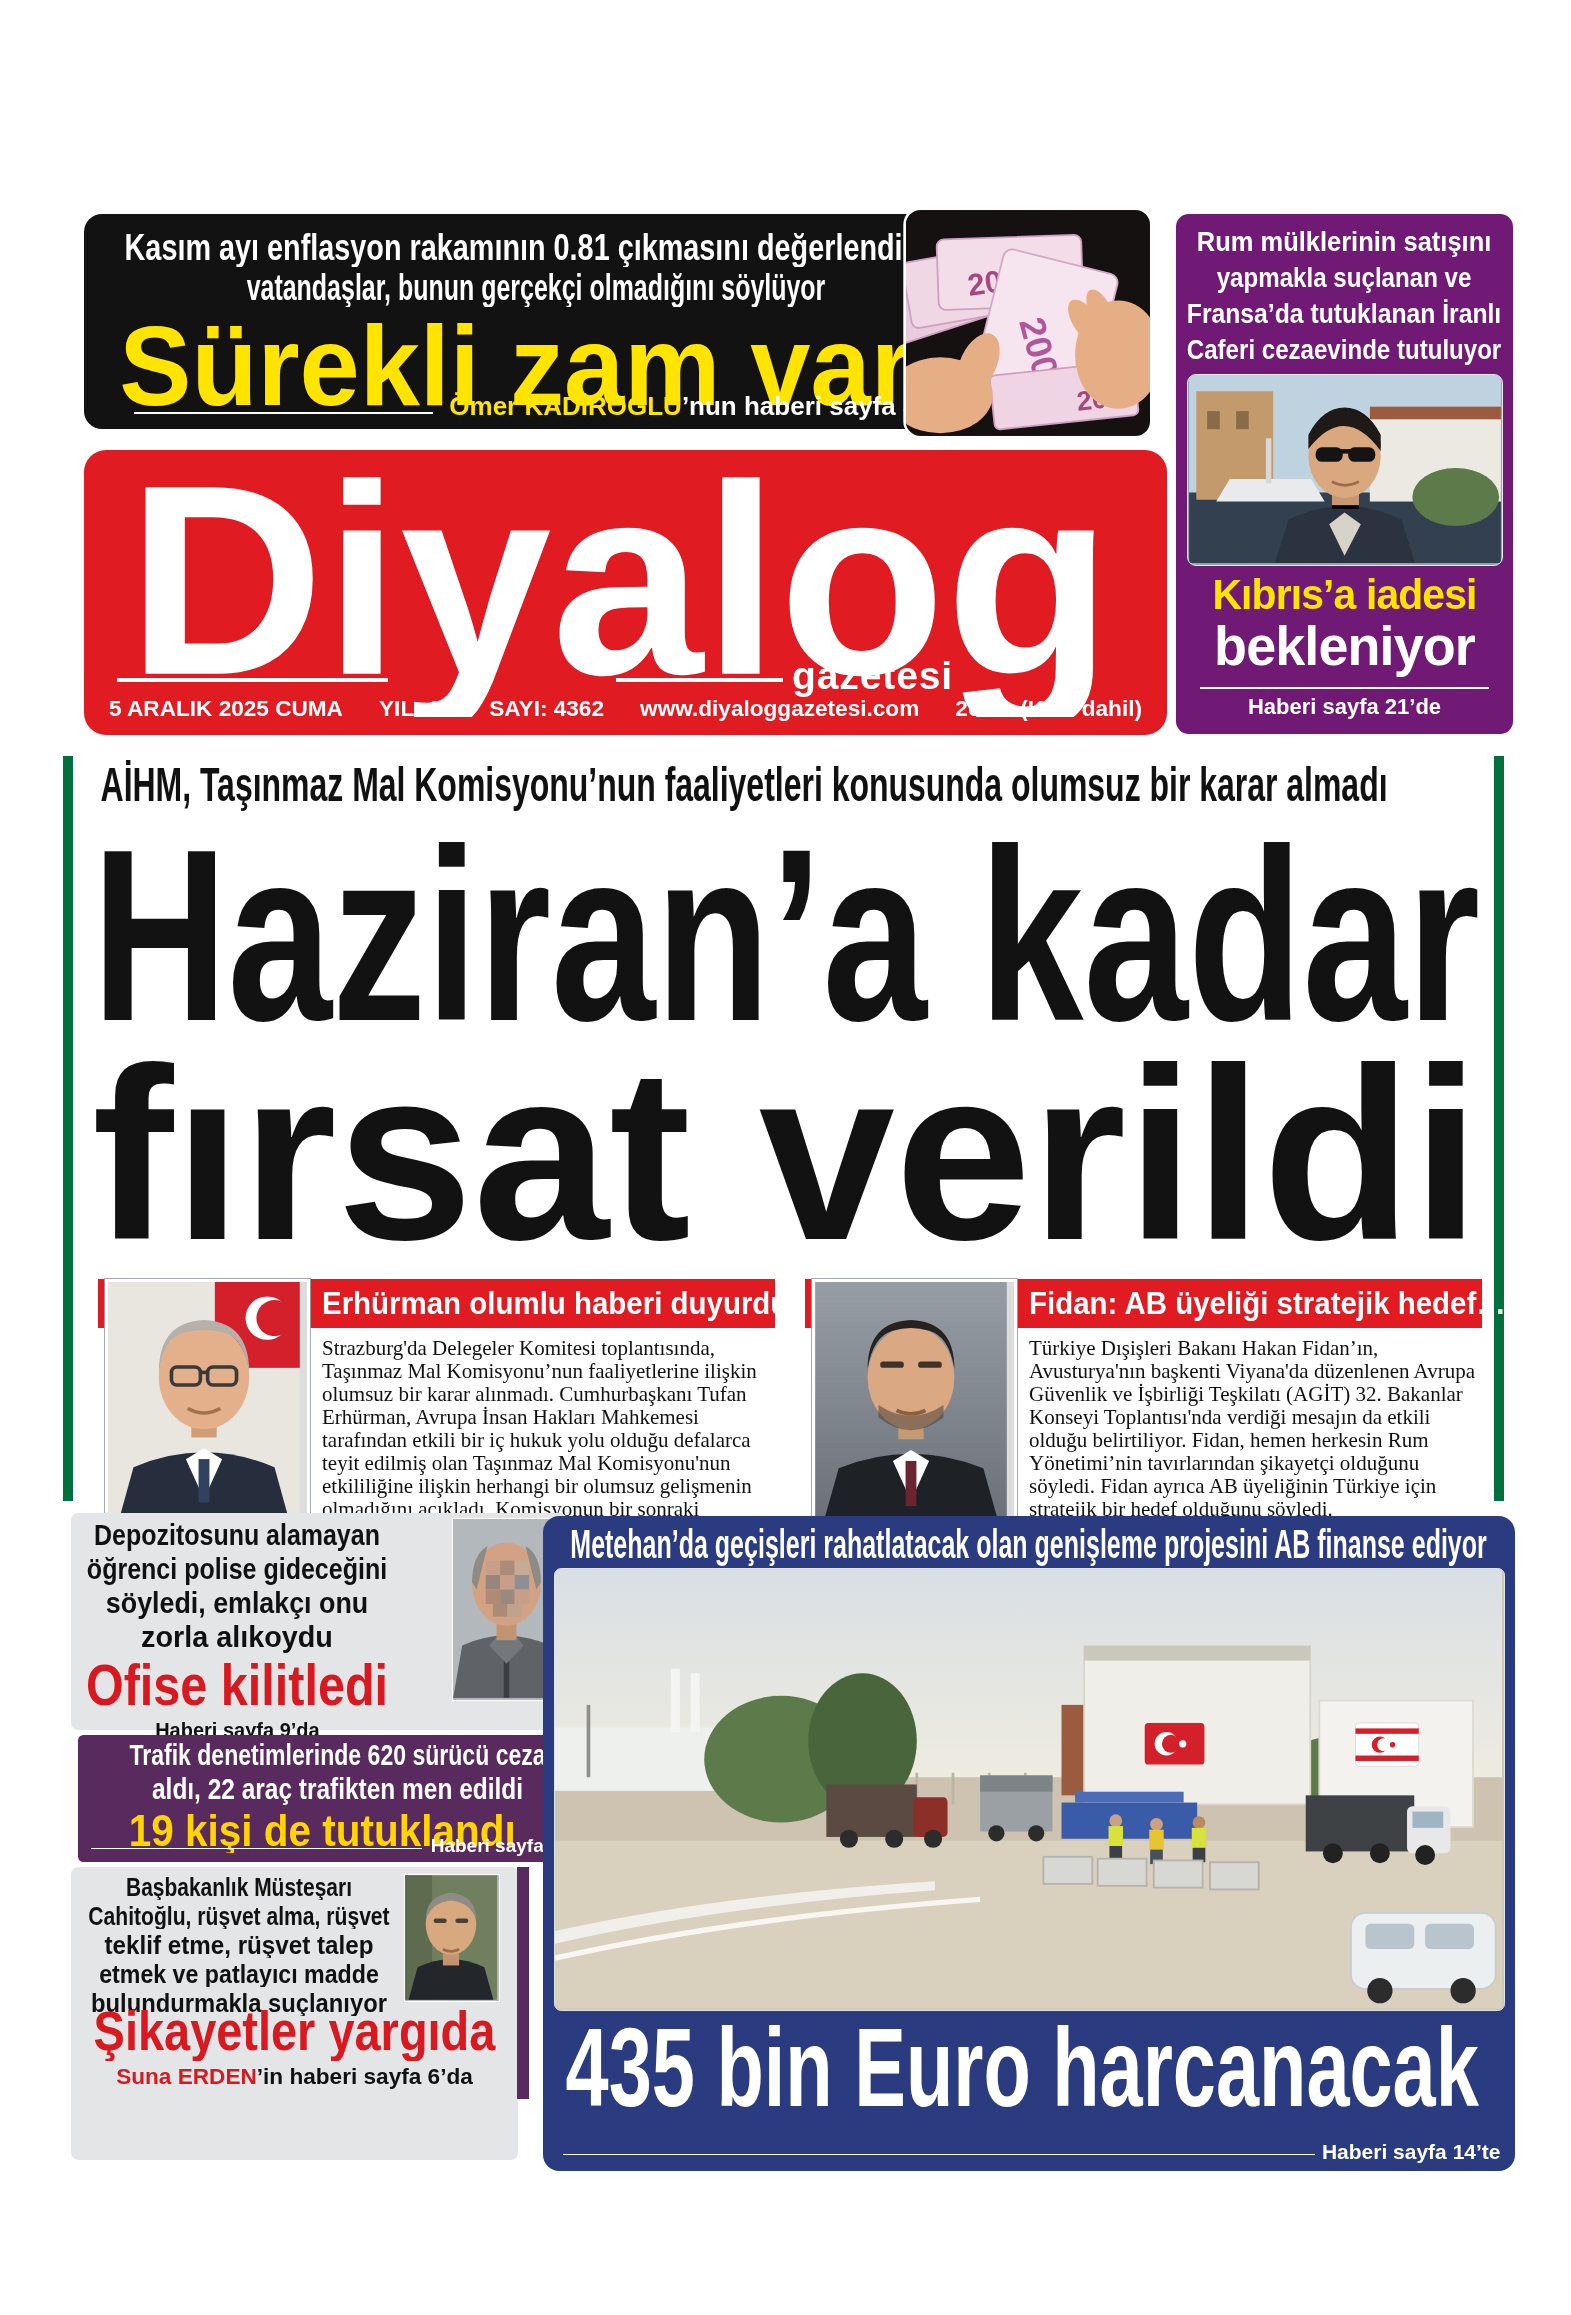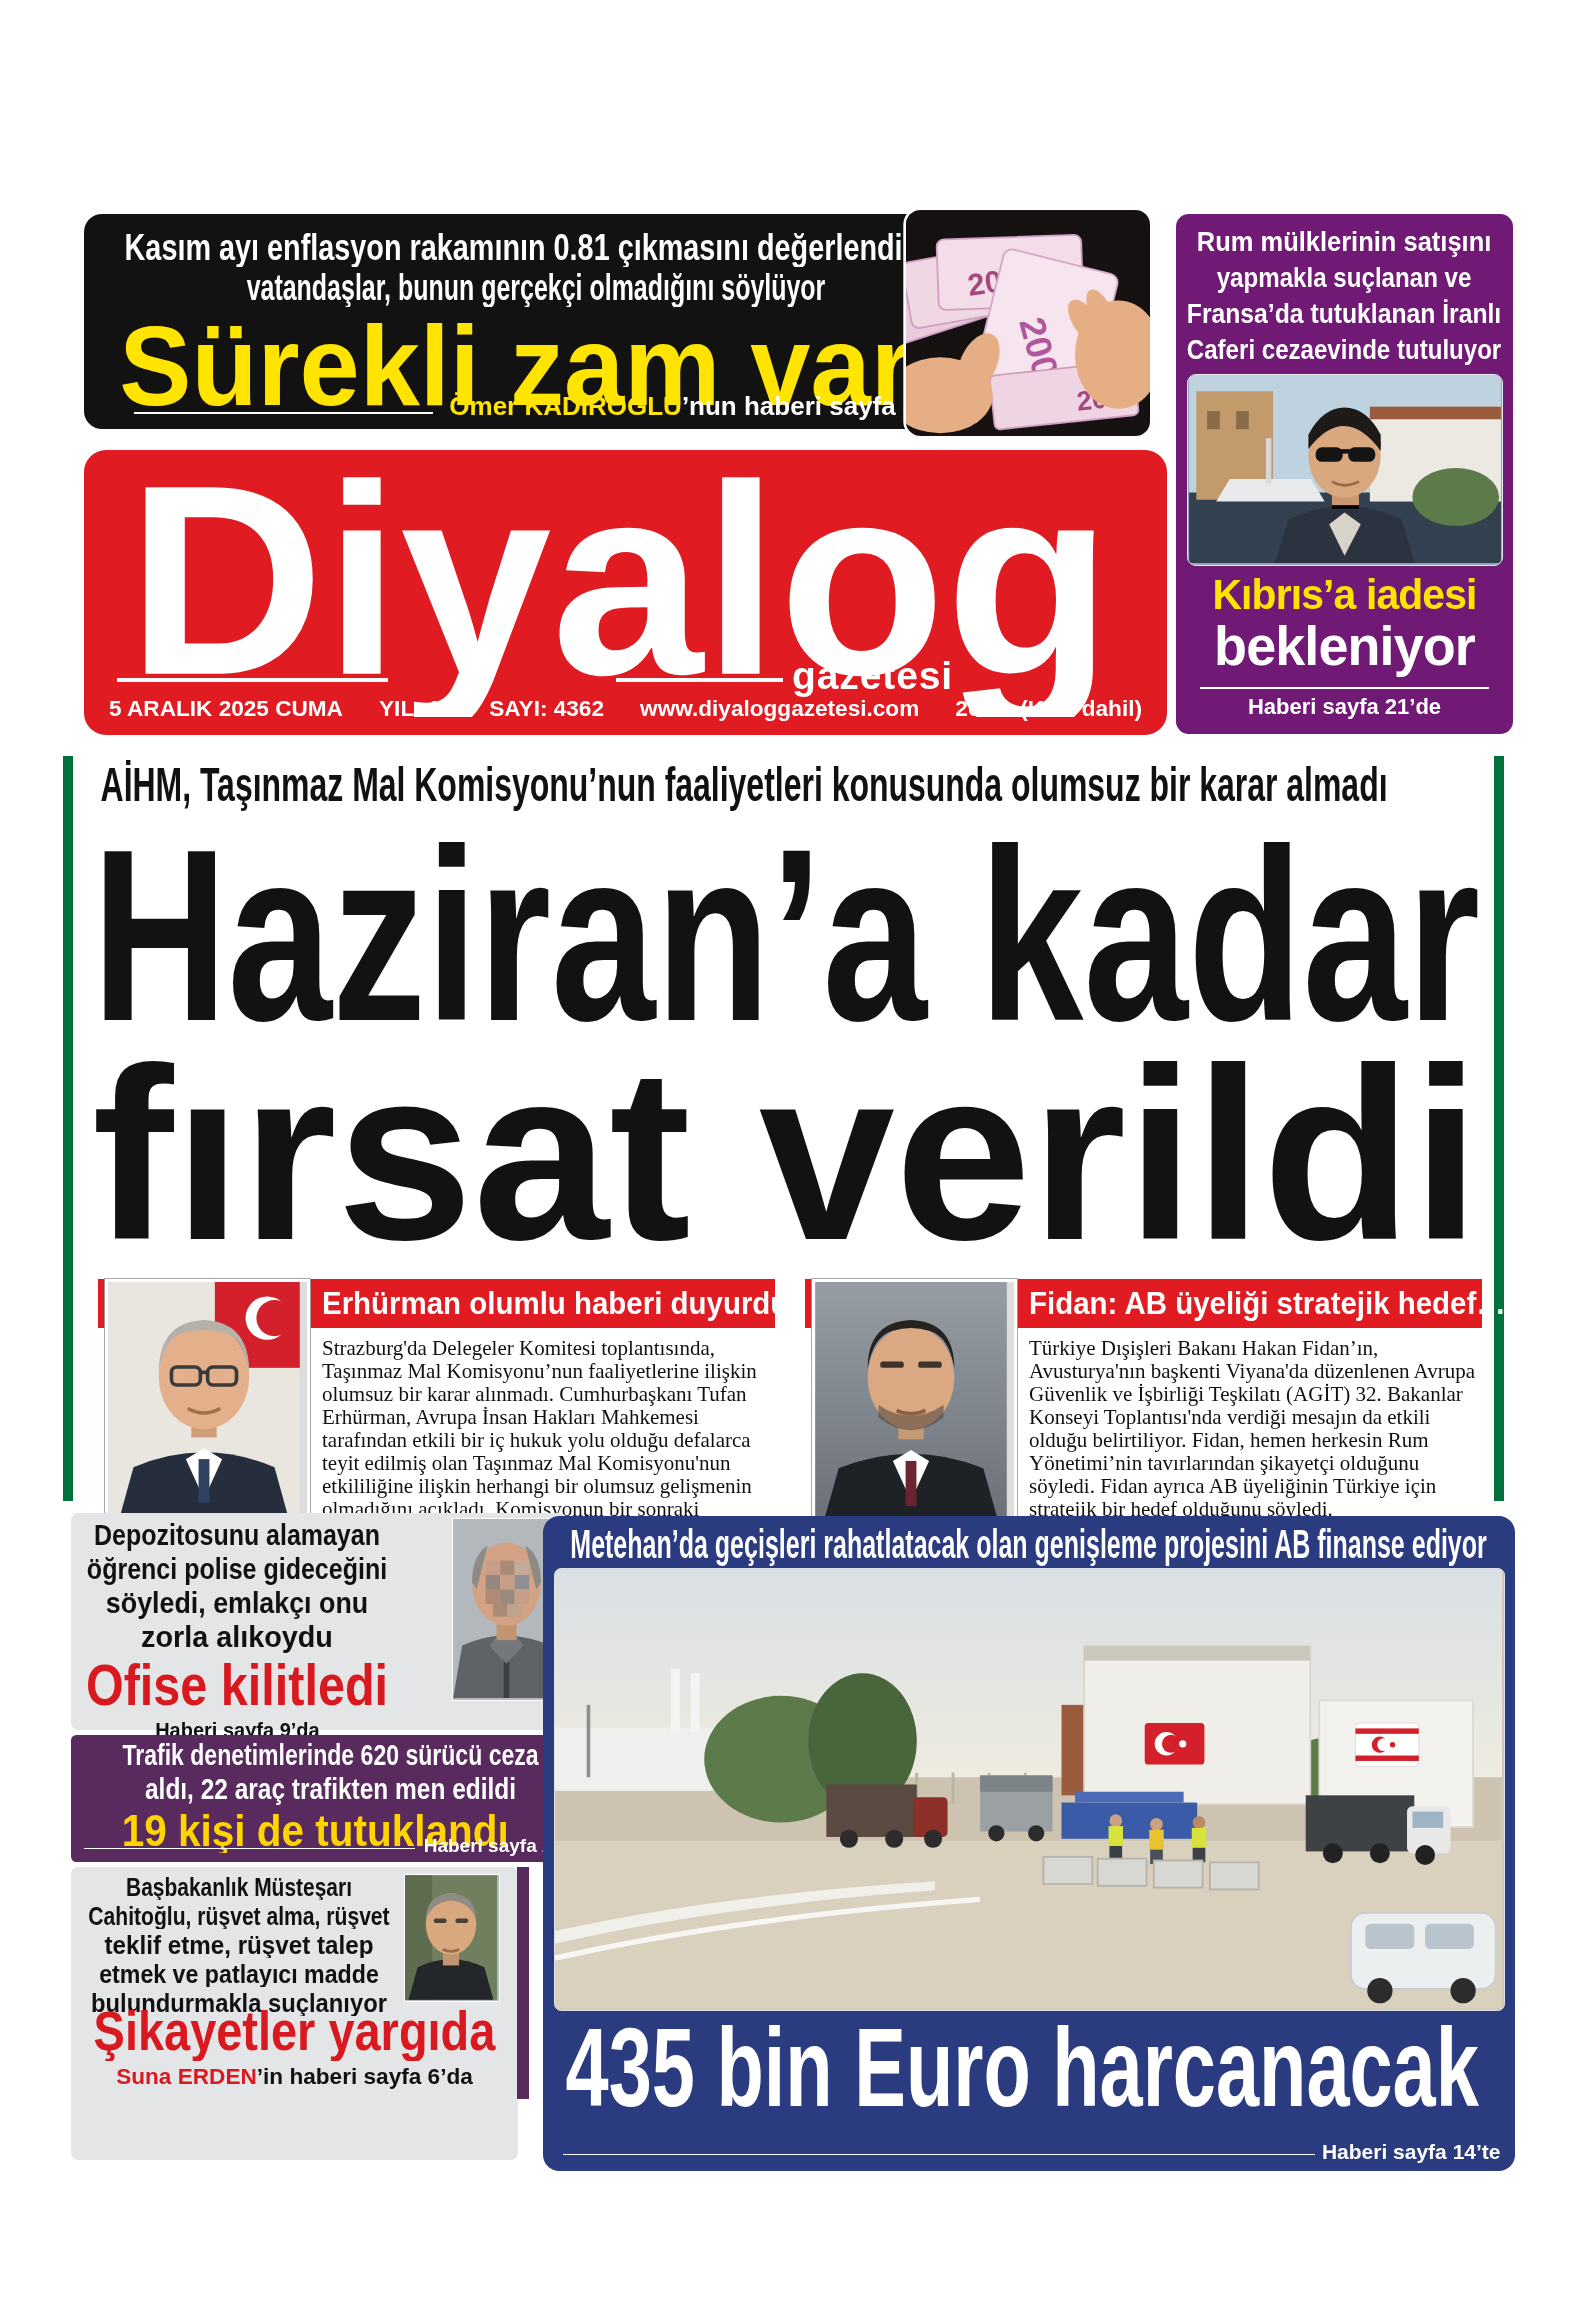--- a/index.html
+++ b/index.html
@@ -279,21 +279,21 @@
           <rect x="36" y="78" width="16" height="16" fill="#b08a74"></rect>
             <rect x="52" y="78" width="16" height="16" fill="#9a8a7e"></rect>
             <rect x="68" y="78" width="16" height="16" fill="#c79e87"></rect>
           <rect x="44" y="94" width="16" height="14" fill="#a98b77"></rect>
             <rect x="60" y="94" width="16" height="14" fill="#bfa38d"></rect>
         </g>
       </svg>
     </div>
   </div>
 
-  <div class="abs purplebox" style="left:71px;top:1735px;width:518px;height:127px">
+  <div class="abs purplebox" style="left:78px;top:1735px;width:518px;height:127px">
     <div style="padding-top:4.5px;text-align:center">
       <svg width="447" height="31" viewBox="0 0 494 34">
           <text x="247" y="28" text-anchor="middle" textLength="460" lengthAdjust="spacingAndGlyphs" font-size="33" font-weight="bold" fill="#fff">Trafik denetimlerinde 620 sürücü ceza</text>
         </svg>
       <svg width="447" height="31" viewBox="0 0 494 34">
           <text x="247" y="28" text-anchor="middle" textLength="410" lengthAdjust="spacingAndGlyphs" font-size="33" font-weight="bold" fill="#fff">aldı, 22 araç trafikten men edildi</text>
         </svg>
       <svg width="447" height="45" viewBox="0 0 494 50">
           <text x="230" y="42" text-anchor="middle" textLength="430" lengthAdjust="spacingAndGlyphs" font-size="50" font-weight="bold" fill="#ffd400">19 kişi de tutuklandı</text>
         </svg>

